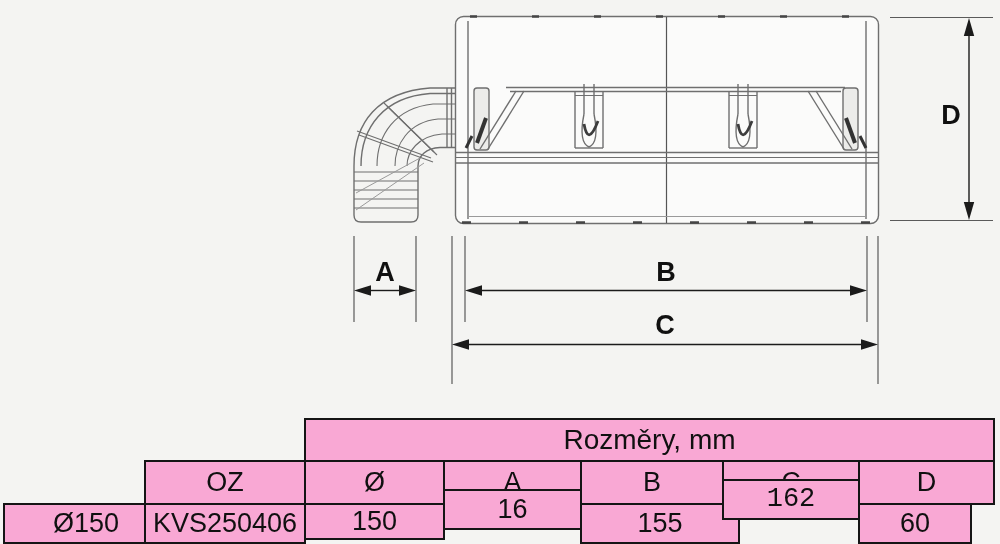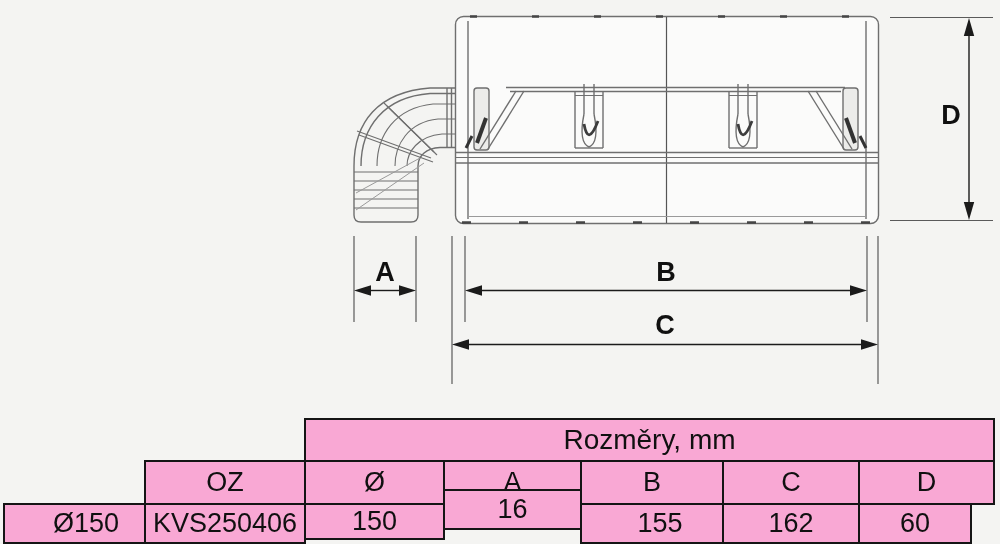--- a/index.html
+++ b/index.html
@@ -161,17 +161,17 @@
     <div class="cell" style="left:443px; top:460px; width:139px; height:45px;">A</div>
     <div class="cell" style="left:580px; top:460px; width:144px; height:45px;">B</div>
     <div class="cell" style="left:722px; top:460px; width:138px; height:45px;">C</div>
     <div class="cell" style="left:858px; top:460px; width:137px; height:45px;">D</div>
 
     <div class="cell bold" style="left:3px; top:503px; width:166px; height:41px;">Ø150</div>
     <div class="cell bold" style="left:144px; top:503px; width:162px; height:41px;">KVS250406</div>
     <div class="cell" style="left:304px; top:503px; width:141px; height:37px;text-align:right;">150</div>
     <div class="cell" style="left:443px; top:489px; width:139px; height:41px;">16</div>
     <div class="cell" style="left:580px; top:503px; width:160px; height:41px;">155</div>
-    <div class="cell" style="left:722px; top:503px; width:138px; height:41px;">162</div>
+    <div class="cell" style="left:722px; top:479px; width:138px; height:41px;font-family:Liberation Mono, monospace;">162</div>
     <div class="cell" style="left:858px; top:503px; width:114px; height:41px;">60</div>
   </div>
 
 </div>
 
 </body></html>

